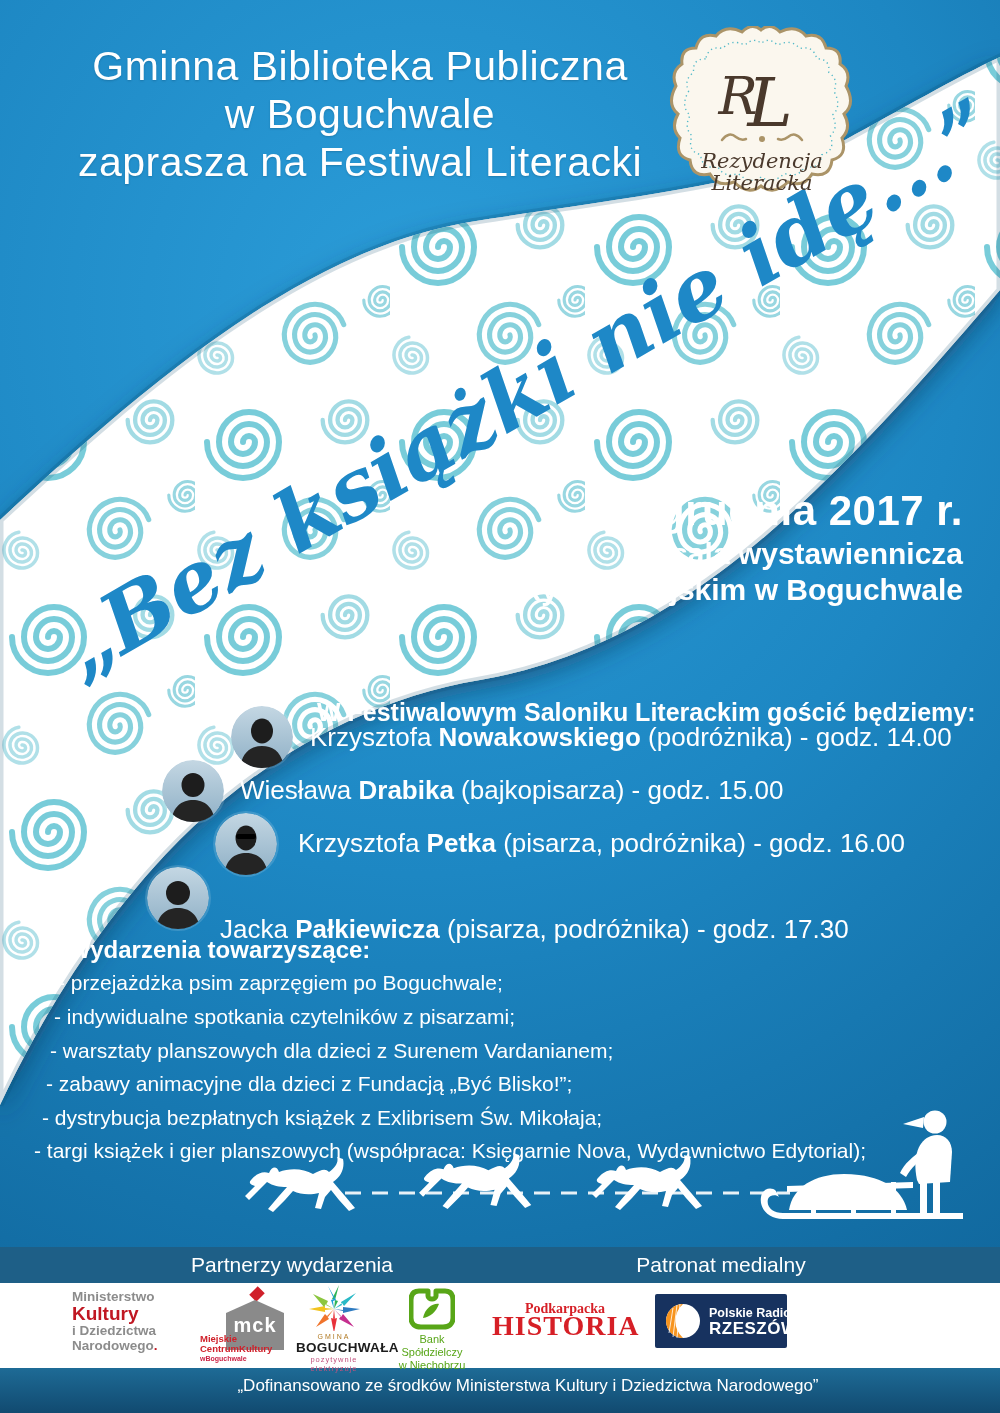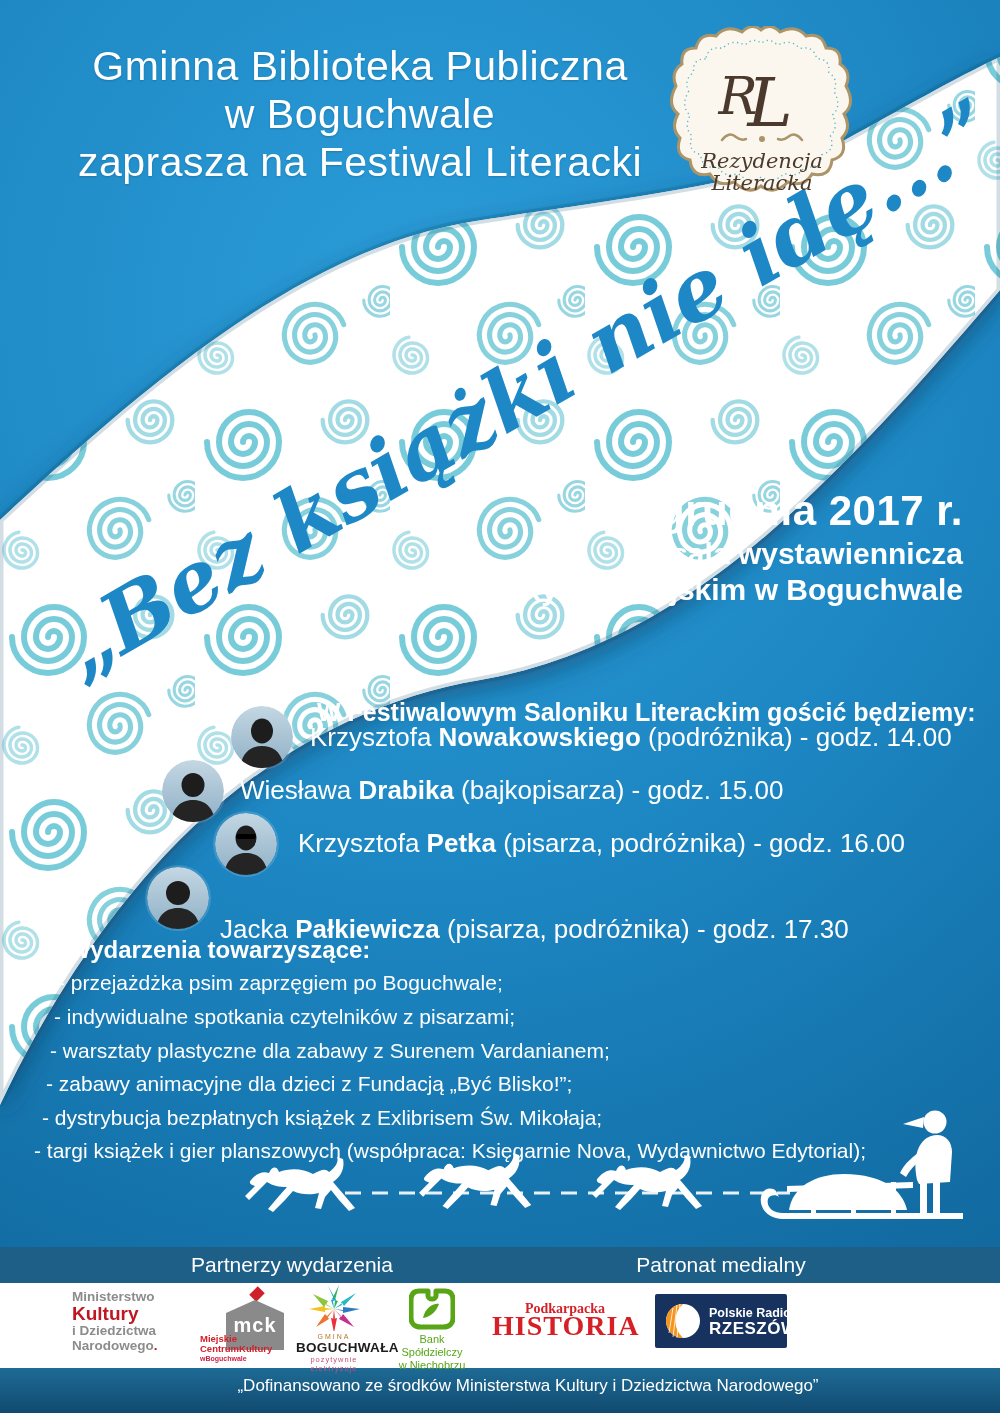--- a/index.html
+++ b/index.html
@@ -200,21 +200,21 @@
       <path d="M9,62 C11,47 20,41 31,41 C42,41 51,47 53,62 Z" fill="#242424"></path>
     </svg>
   </div>
   <div class="abs guest-row" style="left:220px;top:882px;margin-top:32px;">
     <span>Jacka </span><b>Pałkiewicza</b><span> (pisarza, podróżnika) - godz. 17.30</span>
   </div>
 
   <div class="abs se-heading" style="left:68px;top:936px;">Wydarzenia towarzyszące:</div>
   <div class="abs se-item" style="left:58px;top:971px;">- przejażdżka psim zaprzęgiem po Boguchwale;</div>
   <div class="abs se-item" style="left:54px;top:1005px;">- indywidualne spotkania czytelników z pisarzami;</div>
-  <div class="abs se-item" style="left:50px;top:1039px;">- warsztaty plastyczne dla zabawy z Surenem Vardanianem;</div>
+  <div class="abs se-item" style="left:50px;top:1039px;">- warsztaty planszowych dla dzieci z Surenem Vardanianem;</div>
   <div class="abs se-item" style="left:46px;top:1072px;">- zabawy animacyjne dla dzieci z Fundacją „Być Blisko!”;</div>
   <div class="abs se-item" style="left:42px;top:1106px;">- dystrybucja bezpłatnych książek z Exlibrisem Św. Mikołaja;</div>
   <div class="abs se-item" style="left:34px;top:1139px;">- targi książek i gier planszowych (współpraca: Księgarnie Nova, Wydawnictwo Edytorial);</div>
 
   <svg class="abs sled-svg" width="750" height="145" viewBox="0 0 750 145">
     <g fill="#ffffff">
 
       <line x1="120" y1="95" x2="565" y2="95" stroke="#ffffff" stroke-width="3" stroke-dasharray="16 11" opacity="0.9"></line>
 
       <g transform="translate(18,62)">

